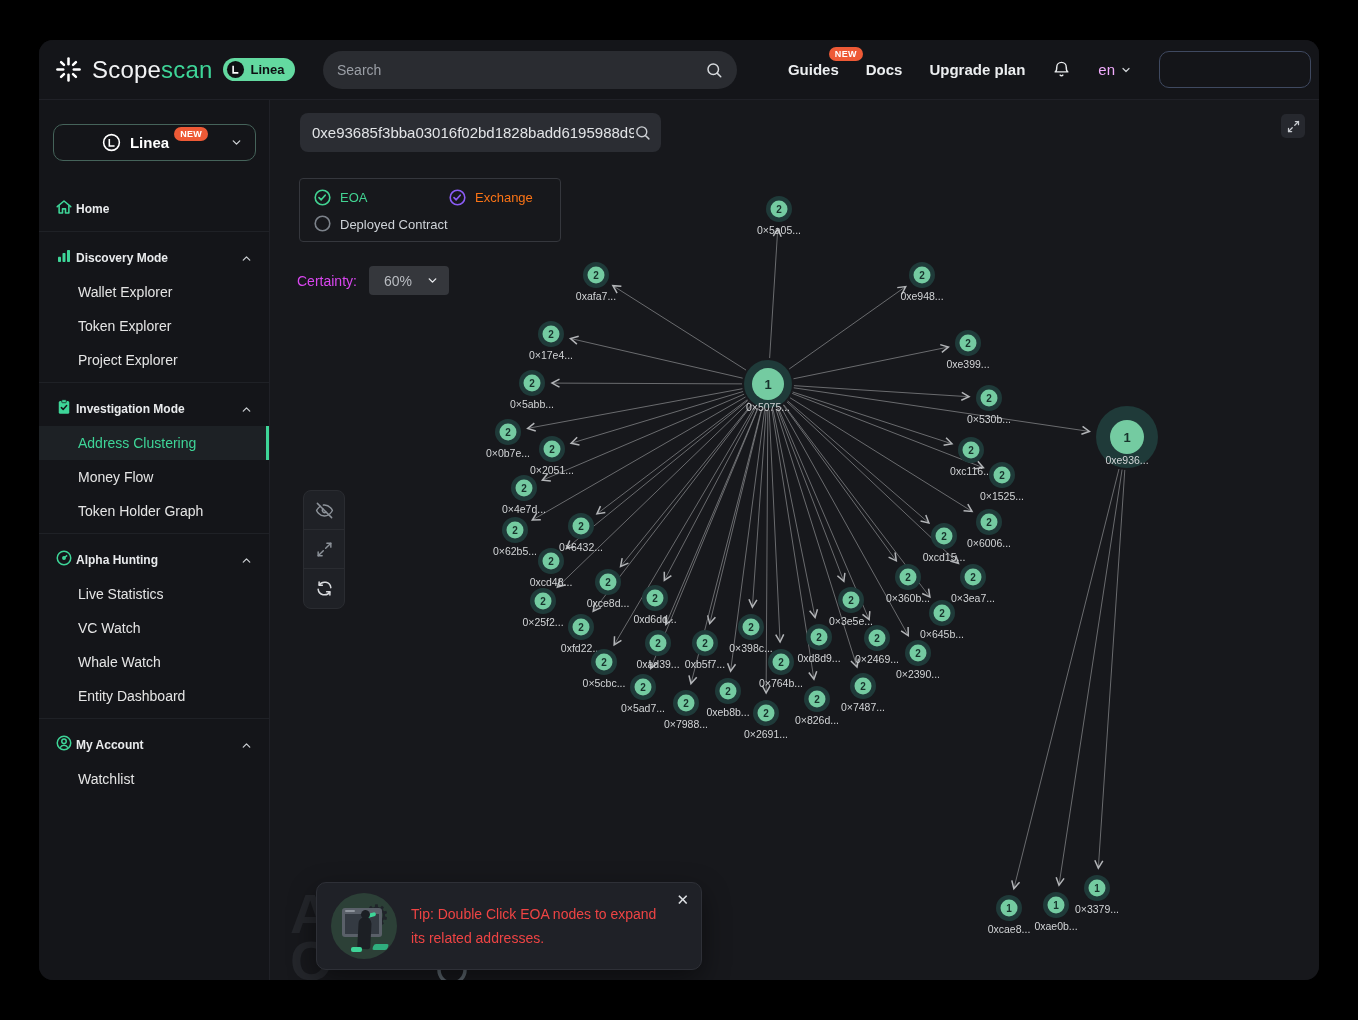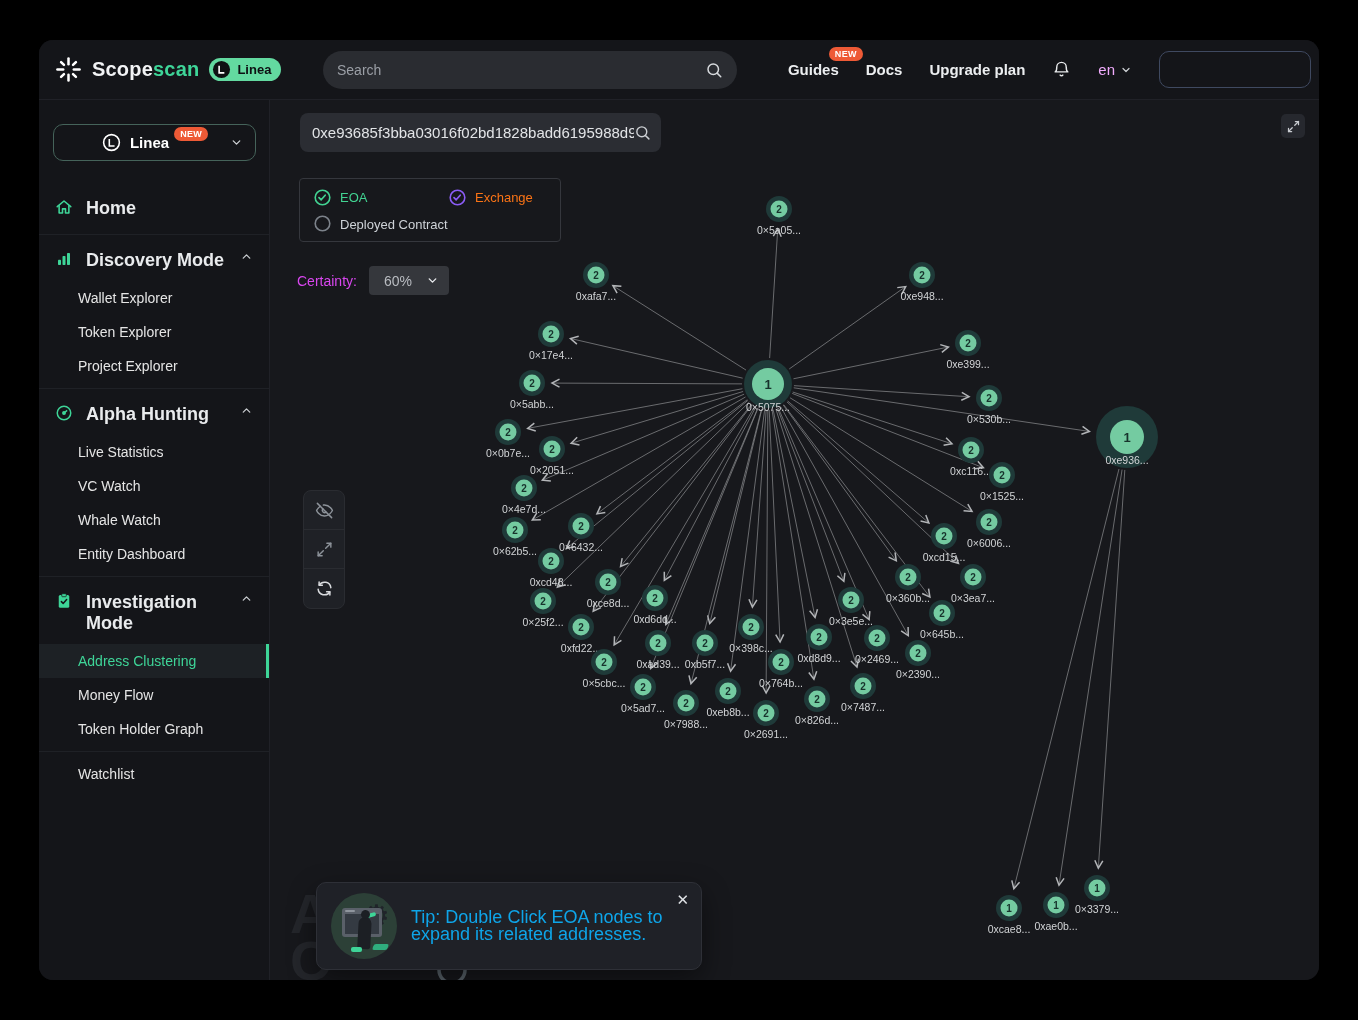--- a/index.html
+++ b/index.html
@@ -3,21 +3,21 @@
 <meta charset="utf-8">
 <style>
   * { margin:0; padding:0; box-sizing:border-box; }
   html,body { width:1358px; height:1020px; background:#000; font-family:"Liberation Sans",sans-serif; overflow:hidden; }
   .app { position:absolute; left:39px; top:40px; width:1280px; height:940px; background:#141519; border-radius:14px; overflow:hidden; }
 
   
   .topnav { position:absolute; top:0; left:0; right:0; height:60px; display:flex; align-items:center; padding:0 8px 0 16px; border-bottom:1px solid #202127; background:#141519; z-index:5; }
   .brand { display:flex; align-items:center; gap:10px; }
   .logo svg { width:27px; height:27px; display:block; }
-  .brand-name { font-size:20px; font-weight:700; color:#f2f3f5; letter-spacing:.2px; }
+  .brand-name { font-size:24px; font-weight:400; color:#f2f3f5; letter-spacing:.2px; }
   .brand-name .accent { color:#3ed598; }
   .linea-pill { display:flex; align-items:center; gap:6px; background:#63d9a0; color:#0d0f12; font-weight:700; font-size:13px; padding:2px 10px 2px 3px; border-radius:13px; }
   .linea-pill svg { width:19px; height:19px; display:block; }
   .search-pill { position:absolute; left:284px; top:11px; width:414px; height:38px; background:#2a2c31; border-radius:19px; display:flex; align-items:center; padding:0 14px; }
   .search-pill input { flex:1; background:none; border:none; outline:none; color:#fef9c3; font-size:14px; }
   .search-pill input::placeholder { color:#9b9fa6; }
   .search-pill .mag svg { width:18px; height:18px; color:#d6d9dc; display:block; }
   .top-right { margin-left:auto; display:flex; align-items:center; gap:27px; }
   #top-links { display:flex; align-items:center; gap:27px; }
   .top-link { position:relative; color:#eceef0; font-size:15px; font-weight:600; cursor:pointer; text-decoration:none; }
@@ -32,21 +32,21 @@
   
   .sidebar { position:absolute; top:60px; left:0; width:231px; bottom:0; background:#141519; border-right:1px solid #202127; z-index:4; padding-top:24px; }
   .net-btn { margin:0 14px 22px; height:37px; border:1px solid #45635a; border-radius:10px; display:flex; align-items:center; justify-content:center; gap:8px; position:relative; color:#fff; background:transparent; width:203px; cursor:pointer; }
   .net-btn .circ svg { width:21px; height:21px; color:#fff; display:block; }
   .net-btn .lbl { font-size:15px; font-weight:700; color:#fff; }
   .net-btn .new-badge { transform:translateY(-9px); margin-left:-3px; }
   .net-btn .chev { position:absolute; right:12px; color:#cfd2d6; }
   .net-btn .chev svg, .side-head .chev svg { width:13px; height:13px; display:block; }
   .side-section { border-top:1px solid #1f2126; padding:5px 0; }
   .side-section:first-child { border-top:none; }
-  .side-head { display:flex; align-items:flex-start; gap:13px; padding:10px 16px; color:#e9ebed; font-size:18px; font-weight:700; cursor:pointer; }
+  .side-head { display:flex; align-items:flex-end; gap:3px; padding:10px 16px; color:#e9ebed; font-size:12px; font-weight:700; cursor:pointer; }
   .side-head .ic svg { width:18px; height:18px; display:block; color:#3ed598; }
   .side-head .chev { margin-left:auto; color:#c8cbcf; }
   .side-item { padding:9px 16px 9px 39px; font-size:14px; color:#e5e5e5; cursor:pointer; }
   .side-item.active { background:#1d2125; color:#3ed598; border-right:3px solid #3ed598; }
 
   
   .canvas { position:absolute; left:231px; top:60px; right:0; bottom:0; background:#17181c; overflow:hidden; }
   .watermark { position:absolute; left:20px; top:790px; font-size:56px; font-weight:700; color:#24262b; line-height:47px; z-index:0; }
   #graph { position:absolute; inset:0; z-index:1; }
   .addr-bar { position:absolute; left:30px; top:13px; width:361px; height:39px; background:#2b2d33; border-radius:8px; display:flex; align-items:center; padding:0 10px 0 12px; z-index:2; }
@@ -63,21 +63,21 @@
   .cselect { width:80px; height:29px; background:#35373c; border:none; border-radius:4px; display:flex; align-items:center; justify-content:space-between; padding:0 10px 0 15px; color:#b9bcc1; font-size:14px; cursor:pointer; }
   .cselect svg { width:13px; height:13px; color:#e8eaed; }
   .gtoolbar { position:absolute; left:33px; top:390px; width:42px; background:#1f2126; border:1px solid #2a2c31; border-radius:8px; z-index:2; display:flex; flex-direction:column; overflow:hidden; }
   .gtool { height:39px; display:flex; align-items:center; justify-content:center; color:#8d939a; border:none; border-bottom:1px solid #2a2c31; background:none; cursor:pointer; }
   .gtool:last-child { border-bottom:none; }
   .gtool.bright { color:#d9dbde; }
   .gtool svg { width:19px; height:19px; display:block; }
 
   
   .tip { position:absolute; left:46px; top:782px; width:386px; height:88px; background:#1f2127; border:1px solid #2e3037; border-radius:10px; box-shadow:0 10px 28px rgba(0,0,0,.45); z-index:3; display:flex; align-items:center; padding:0 14px; gap:14px; }
-  .tip-text { font-size:18px; color:#0ea5e9; line-height:17px; padding-right:22px; }
+  .tip-text { font-size:14px; color:#ef4444; line-height:24px; padding-right:22px; }
   .tip-close { position:absolute; top:8px; right:12px; color:#dfe2e5; font-size:15px; background:none; border:none; cursor:pointer; }
   .tip-img { width:66px; height:66px; border-radius:50%; background:#2c4037; position:relative; overflow:hidden; flex:none; }
   .ill-gear { position:absolute; right:7px; top:8px; font-size:30px; color:#20242a; line-height:1; }
   .ill-monitor { position:absolute; left:11px; top:15px; width:40px; height:29px; background:#5a6069; border-radius:3px; }
   .ill-monitor::before { content:""; position:absolute; left:3px; top:2px; width:10px; height:2px; background:#8f959d; border-radius:1px; }
   .ill-screen { position:absolute; left:3px; top:6px; right:3px; bottom:3px; background:#343a42; }
   .ill-person { position:absolute; left:27px; top:24px; width:13px; height:32px; background:#1c1f24; border-radius:7px 7px 3px 3px; transform:rotate(3deg); }
   .ill-person::before { content:""; position:absolute; left:2px; top:-7px; width:9px; height:9px; border-radius:50%; background:#1c1f24; }
   .ill-green1 { position:absolute; left:20px; bottom:7px; width:11px; height:5px; background:#3ed598; border-radius:2px; }
   .ill-green2 { position:absolute; right:9px; bottom:9px; width:15px; height:6px; background:#2fae7d; border-radius:2px; transform:skewX(-20deg); }
@@ -188,20 +188,40 @@
               </svg>
             </span>
           </div>
           <div class="side-item">Wallet Explorer</div>
           <div class="side-item">Token Explorer</div>
           <div class="side-item">Project Explorer</div>
         </div>
         <div class="side-section">
           <div class="side-head">
             <span class="ic">
+              <svg viewBox="0 0 24 24">
+                <rect x="5" y="4" width="14" height="17" rx="2" fill="currentColor"></rect>
+                <rect x="9" y="2.3" width="6" height="4" rx="1" fill="currentColor" stroke="#141519" stroke-width="1"></rect>
+                <path d="M8.5 12.8l2.4 2.4 4.6-5.2" stroke="#141519" stroke-width="2" fill="none" stroke-linecap="round" stroke-linejoin="round"></path>
+              </svg>
+            </span>
+            <span>Investigation Mode</span>
+            <span class="chev">
+              <svg viewBox="0 0 24 24" fill="none" stroke="currentColor" stroke-width="2.4" stroke-linecap="round" stroke-linejoin="round">
+                <path d="M6 15l6-6 6 6"></path>
+              </svg>
+            </span>
+          </div>
+          <div class="side-item active">Address Clustering</div>
+          <div class="side-item">Money Flow</div>
+          <div class="side-item">Token Holder Graph</div>
+        </div>
+        <div class="side-section">
+          <div class="side-head">
+            <span class="ic">
               <svg viewBox="0 0 24 24" fill="none" stroke="currentColor" stroke-width="2">
                 <circle cx="12" cy="12" r="9"></circle>
                 <path d="M12 12l4.2-3.4"></path>
                 <circle cx="12" cy="12" r="1.6" fill="currentColor"></circle>
               </svg>
             </span>
             <span>Alpha Hunting</span>
             <span class="chev">
               <svg viewBox="0 0 24 24" fill="none" stroke="currentColor" stroke-width="2.4" stroke-linecap="round" stroke-linejoin="round">
                 <path d="M6 15l6-6 6 6"></path>
@@ -209,38 +229,33 @@
             </span>
           </div>
           <div class="side-item">Live Statistics</div>
           <div class="side-item">VC Watch</div>
           <div class="side-item">Whale Watch</div>
           <div class="side-item">Entity Dashboard</div>
         </div>
         <div class="side-section">
           <div class="side-head">
             <span class="ic">
-              <svg viewBox="0 0 24 24">
-                <rect x="5" y="4" width="14" height="17" rx="2" fill="currentColor"></rect>
-                <rect x="9" y="2.3" width="6" height="4" rx="1" fill="currentColor" stroke="#141519" stroke-width="1"></rect>
-                <path d="M8.5 12.8l2.4 2.4 4.6-5.2" stroke="#141519" stroke-width="2" fill="none" stroke-linecap="round" stroke-linejoin="round"></path>
-              </svg>
-            </span>
-            <span>Investigation Mode</span>
+              <svg viewBox="0 0 24 24" fill="none" stroke="currentColor" stroke-width="2">
+                <circle cx="12" cy="12" r="9"></circle>
+                <circle cx="12" cy="9.5" r="3"></circle>
+                <path d="M6.8 18.3c1.2-2.3 3-3.3 5.2-3.3s4 1 5.2 3.3"></path>
+              </svg>
+            </span>
+            <span>My Account</span>
             <span class="chev">
               <svg viewBox="0 0 24 24" fill="none" stroke="currentColor" stroke-width="2.4" stroke-linecap="round" stroke-linejoin="round">
                 <path d="M6 15l6-6 6 6"></path>
               </svg>
             </span>
           </div>
-          <div class="side-item active">Address Clustering</div>
-          <div class="side-item">Money Flow</div>
-          <div class="side-item">Token Holder Graph</div>
-        </div>
-        <div class="side-section">
           <div class="side-item">Watchlist</div>
         </div>
       </nav>
   </aside>
 
   <main class="canvas">
     <div class="watermark">
       <div>A</div>
       <div>C</div>
     </div>

